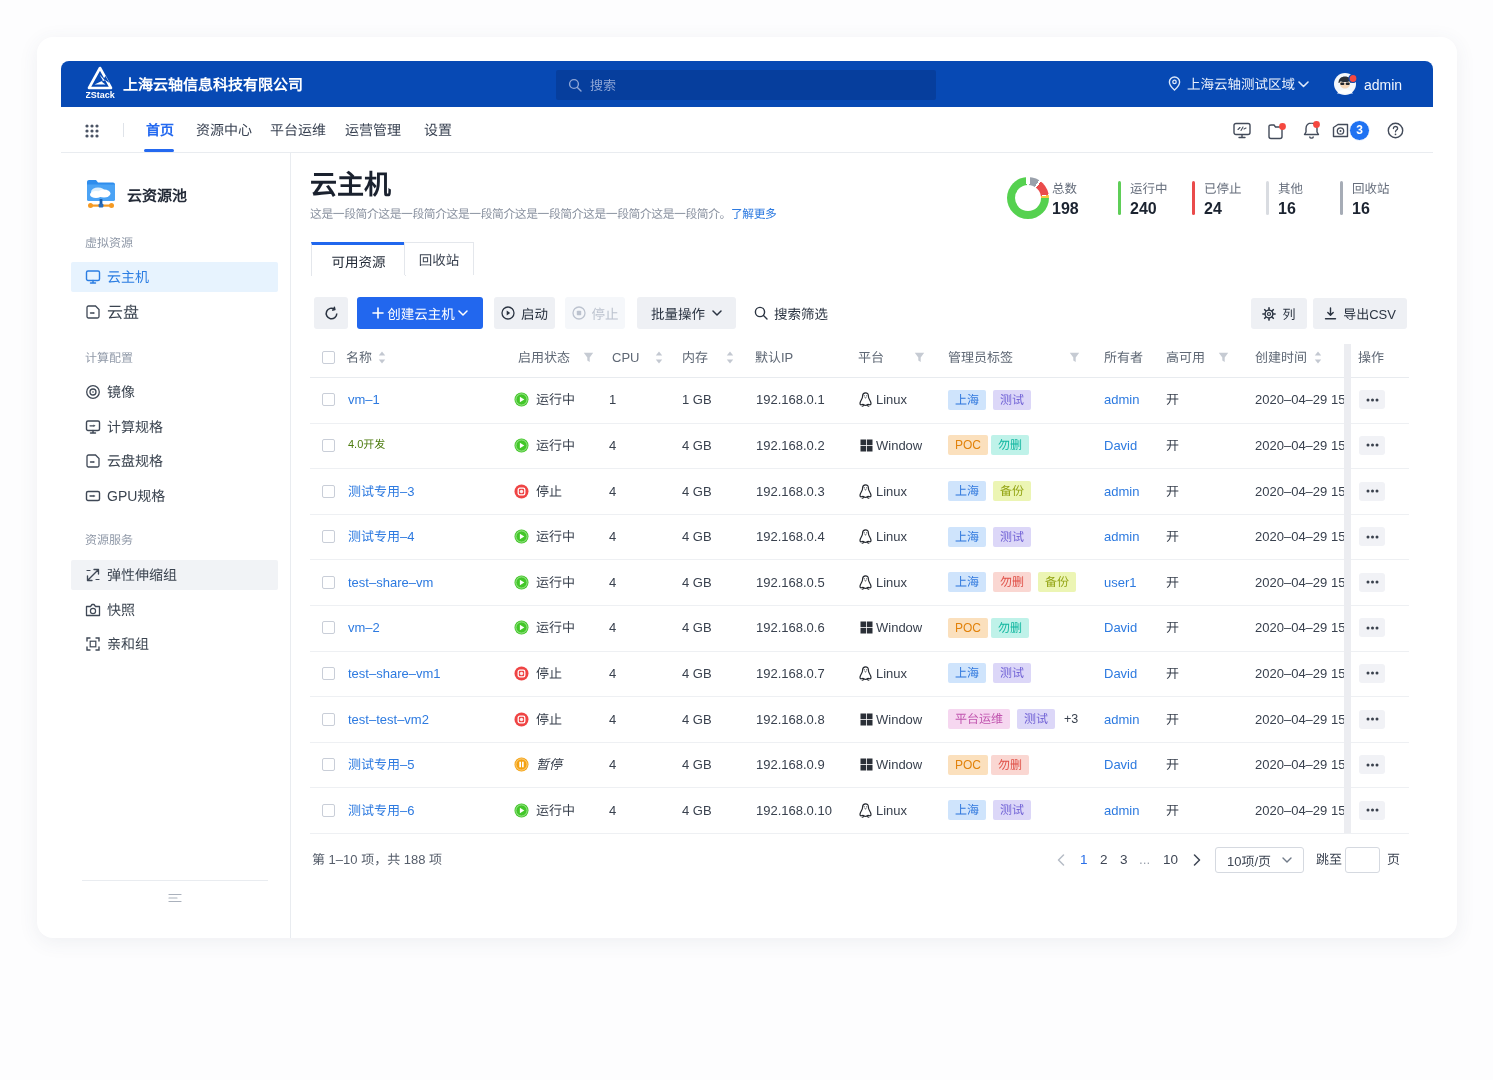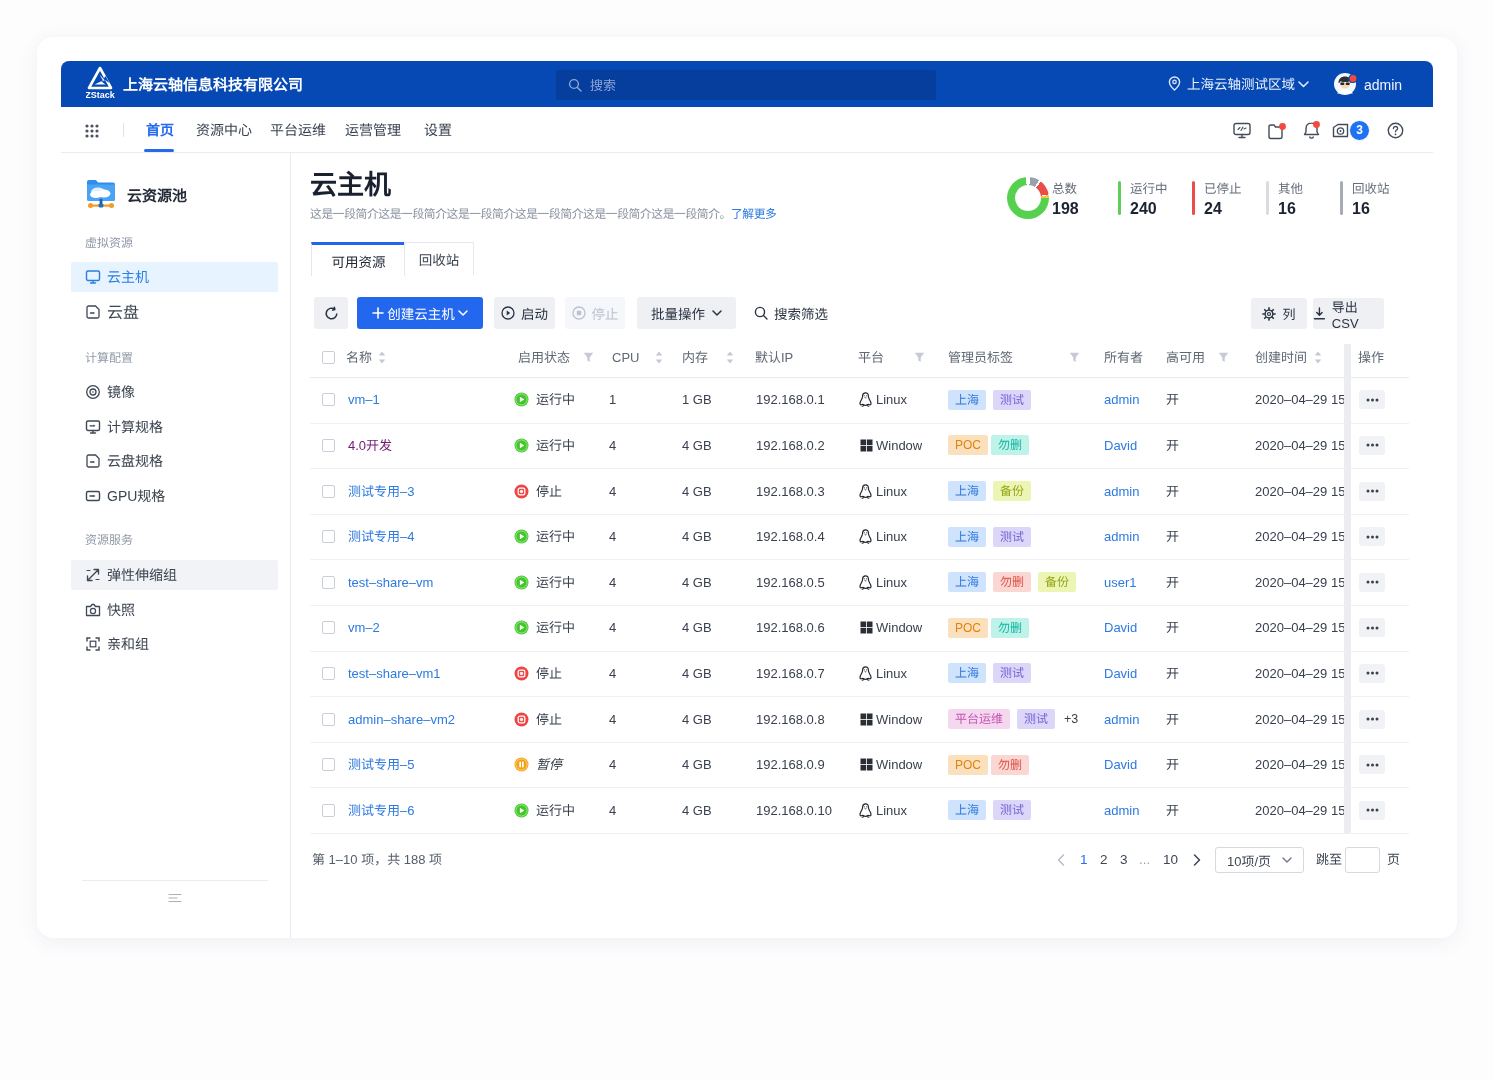--- a/index.html
+++ b/index.html
@@ -234,21 +234,21 @@
 <div class="btn" style="left:1251px;top:298px;width:56px;height:31px;gap:6px;font-size:13px;">
 <svg width="14" height="14" viewBox="0 0 14 14">
       <g stroke="#2b3442" fill="none">
         <circle cx="7" cy="7" r="3.9" stroke-width="1.4"></circle>
         <circle cx="7" cy="7" r="1.5" stroke-width="1.2"></circle>
         <path stroke-width="1.6" stroke-linecap="round" d="M7 0.9 V2.4 M7 11.6 V13.1 M0.9 7 H2.4 M11.6 7 H13.1 M2.7 2.7 L3.8 3.8 M11.3 2.7 L10.2 3.8 M2.7 11.3 L3.8 10.2 M11.3 11.3 L10.2 10.2"></path>
       </g>
     </svg>
 <span>列</span>
   </div>
-<div class="btn" style="left:1313px;top:298px;width:71px;height:31px;gap:6px;font-size:13px;">
+<div class="btn" style="left:1313px;top:298px;width:94px;height:31px;gap:6px;font-size:13px;">
 <svg width="13" height="13" viewBox="0 0 13 13">
       <path d="M6.5 1 L6.5 8 M3.8 5.5 L6.5 8.2 L9.2 5.5" fill="none" stroke="#2b3442" stroke-width="1.4" stroke-linecap="round" stroke-linejoin="round"></path>
       <path d="M1.5 11.8 L11.5 11.8" stroke="#2b3442" stroke-width="1.4" stroke-linecap="round"></path>
     </svg>
 <span>导出CSV</span>
   </div>
 <div class="cb" style="left:322px;top:351px;"></div>
 <div class="t" style="left:346px;top:351px;font-size:13px;color:#5f6875;font-weight:normal;">名称</div>
 <svg class="a" style="left:378px;top:351px" width="8" height="13" viewBox="0 0 8 13">
 <path d="M4 0.5 L7.2 4.5 L0.8 4.5 Z" fill="#c3c8d1"></path>
@@ -315,21 +315,21 @@
 <div class="a" style="left:1255px;top:393.3px;width:89px;overflow:hidden;white-space:nowrap;font-size:13px;color:#39414e;line-height:1;">2020–04–29 15:30</div>
 <div class="a" style="left:1359px;top:390.3px;width:26px;height:19px;background:#f1f2f6;border-radius:3px;display:flex;align-items:center;justify-content:center;">
 <svg width="13" height="4" viewBox="0 0 13 4">
       <circle cx="2" cy="2" r="1.5" fill="#3a414d"></circle>
       <circle cx="6.5" cy="2" r="1.5" fill="#3a414d"></circle>
       <circle cx="11" cy="2" r="1.5" fill="#3a414d"></circle>
     </svg>
   </div>
 <div class="a" style="left:310px;top:422.6px;width:1099px;height:1px;background:#eef0f3;"></div>
 <div class="cb" style="left:322px;top:438.9px;"></div>
-<div class="t" style="left:348px;top:438.90000000000003px;font-size:13px;color:#701a75;font-weight:normal;">4.0开发</div>
+<div class="t" style="left:348px;top:438.90000000000003px;font-size:11px;color:#4d7c0f;font-weight:normal;">4.0开发</div>
 <svg class="a" style="left:514px;top:437.9px" width="15" height="15" viewBox="0 0 15 15">
 <circle cx="7.5" cy="7.5" r="7" fill="#42c728"></circle>
 <circle cx="7.5" cy="7.5" r="5.6" fill="none" stroke="#ffffff" stroke-width="0.9" opacity="0.55"></circle>
 <path d="M5.9 4.7 L10.3 7.5 L5.9 10.3 Z" fill="#fff"></path>
   </svg>
 <div class="t" style="left:536px;top:438.90000000000003px;font-size:13px;color:#39414e;font-weight:normal;">运行中</div>
 <div class="t" style="left:609px;top:438.90000000000003px;font-size:13px;color:#39414e;font-weight:normal;">4</div>
 <div class="t" style="left:682px;top:438.90000000000003px;font-size:13px;color:#39414e;font-weight:normal;">4 GB</div>
 <div class="t" style="left:756px;top:438.90000000000003px;font-size:13px;color:#39414e;font-weight:normal;">192.168.0.2</div>
 <svg class="a" style="left:860px;top:438.9px" width="13" height="13" viewBox="0 0 13 13">
@@ -506,21 +506,21 @@
 <div class="a" style="left:1255px;top:666.9000000000001px;width:89px;overflow:hidden;white-space:nowrap;font-size:13px;color:#39414e;line-height:1;">2020–04–29 15:30</div>
 <div class="a" style="left:1359px;top:663.9px;width:26px;height:19px;background:#f1f2f6;border-radius:3px;display:flex;align-items:center;justify-content:center;">
 <svg width="13" height="4" viewBox="0 0 13 4">
       <circle cx="2" cy="2" r="1.5" fill="#3a414d"></circle>
       <circle cx="6.5" cy="2" r="1.5" fill="#3a414d"></circle>
       <circle cx="11" cy="2" r="1.5" fill="#3a414d"></circle>
     </svg>
   </div>
 <div class="a" style="left:310px;top:696.2px;width:1099px;height:1px;background:#eef0f3;"></div>
 <div class="cb" style="left:322px;top:712.5px;"></div>
-<div class="t" style="left:348px;top:712.5px;font-size:13px;color:#2d7ae0;font-weight:normal;">admin–share–vm2</div>
+<div class="t" style="left:348px;top:712.5px;font-size:13px;color:#2d7ae0;font-weight:normal;">test–test–vm2</div>
 <svg class="a" style="left:514px;top:711.5px" width="15" height="15" viewBox="0 0 15 15">
 <circle cx="7.5" cy="7.5" r="7" fill="#ef4444"></circle>
 <rect x="4.2" y="4.2" width="6.6" height="6.6" rx="1.6" fill="none" stroke="#fff" stroke-width="1.3"></rect>
 <circle cx="7.5" cy="7.5" r="1.7" fill="#fff" opacity="0.9"></circle>
   </svg>
 <div class="t" style="left:536px;top:712.5px;font-size:13px;color:#39414e;font-weight:normal;">停止</div>
 <div class="t" style="left:609px;top:712.5px;font-size:13px;color:#39414e;font-weight:normal;">4</div>
 <div class="t" style="left:682px;top:712.5px;font-size:13px;color:#39414e;font-weight:normal;">4 GB</div>
 <div class="t" style="left:756px;top:712.5px;font-size:13px;color:#39414e;font-weight:normal;">192.168.0.8</div>
 <svg class="a" style="left:860px;top:712.5px" width="13" height="13" viewBox="0 0 13 13">

